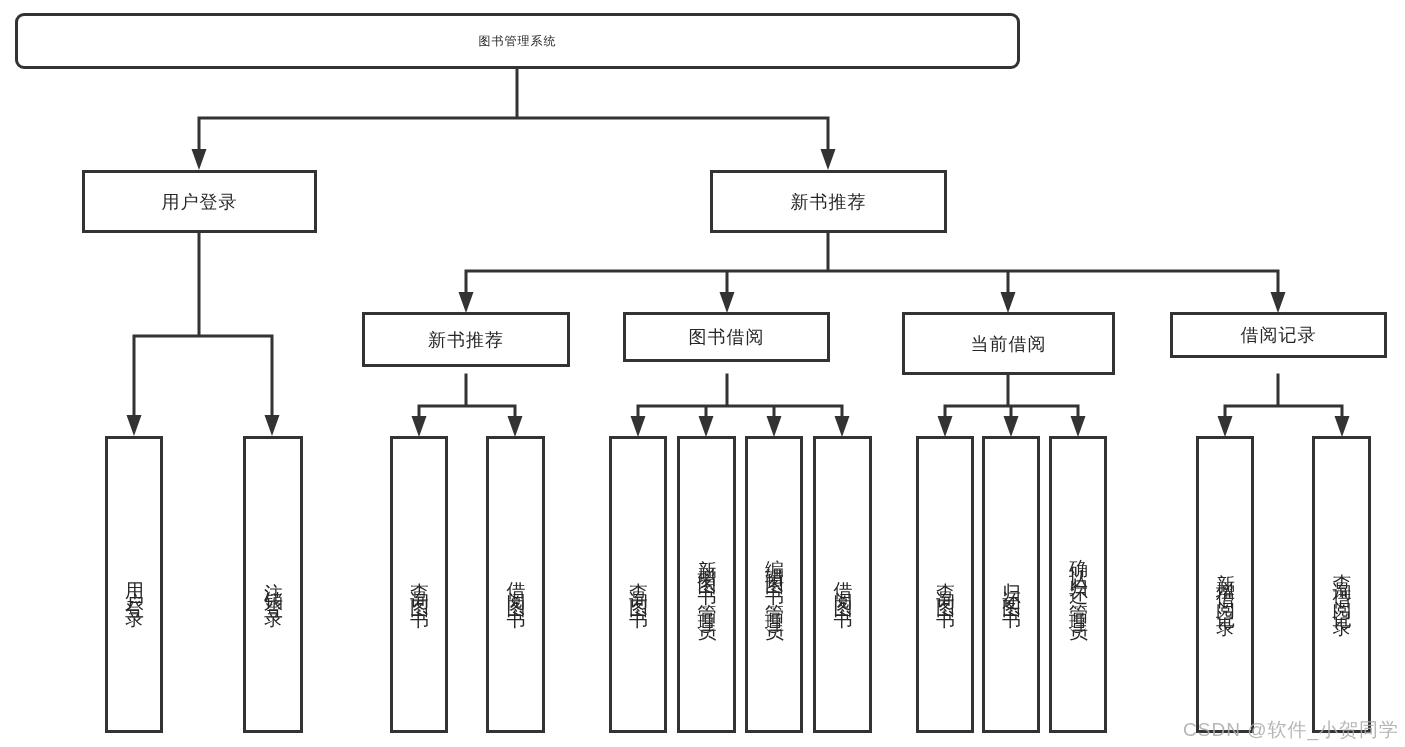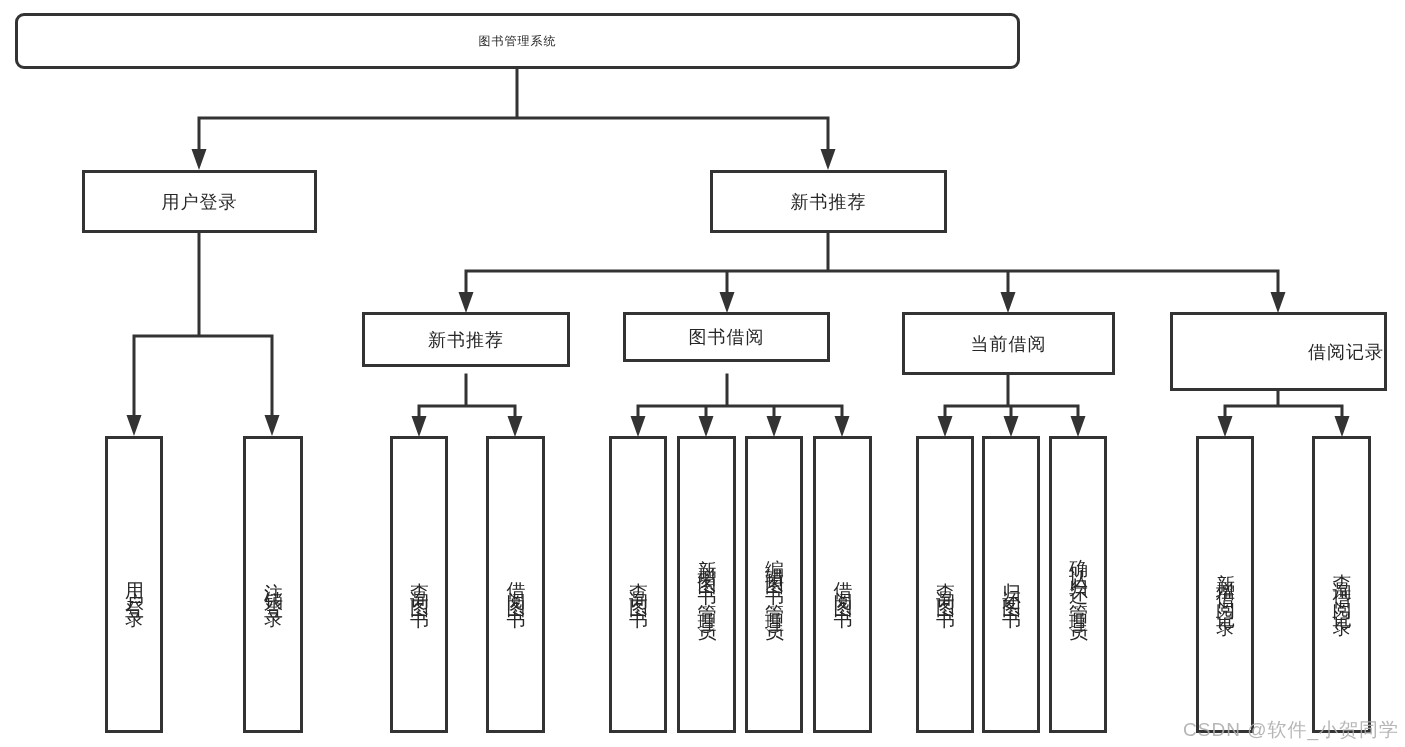--- a/index.html
+++ b/index.html
@@ -122,21 +122,21 @@
 
   <div class="box hbox" style="left:362px; top:312px; width:208px; height:55px;">
     <span>新书推荐</span>
   </div>
   <div class="box hbox" style="left:623px; top:312px; width:207px; height:50px;">
     <span>图书借阅</span>
   </div>
   <div class="box hbox" style="left:902px; top:312px; width:213px; height:63px;text-align:right;">
     <span>当前借阅</span>
   </div>
-  <div class="box hbox" style="left:1170px; top:312px; width:217px; height:79px;justify-content:flex-end;">
+  <div class="box hbox" style="left:1170px; top:312px; width:217px; height:46px;">
     <span>借阅记录</span>
   </div>
 
   <div class="box vbox" style="left:105px; top:436px; width:58px; height:297px;">
     <span class="vtext">用户登录</span>
   </div>
   <div class="box vbox" style="left:243px; top:436px; width:60px; height:297px;">
     <span class="vtext">注销登录</span>
   </div>
   <div class="box vbox" style="left:390px; top:436px; width:58px; height:297px;">

